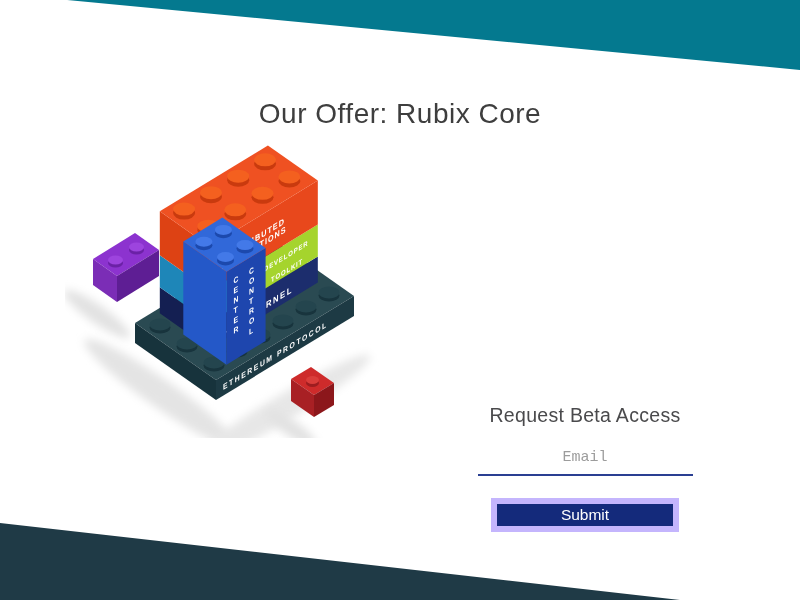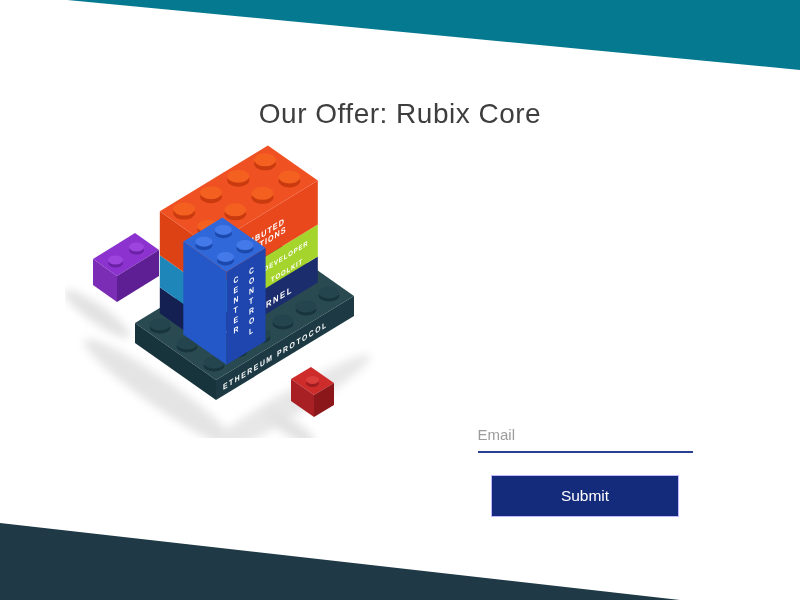--- a/index.html
+++ b/index.html
@@ -33,27 +33,27 @@
   .copy p + p{margin-top:34px;}
   .beta-form{
     position:absolute;left:430px;top:404px;width:310px;text-align:center;
   }
   .beta-form h2{
     margin:0;font-size:19.5px;font-weight:400;color:#4a4a4c;letter-spacing:.3px;
   }
   .email-input{
     margin-top:16px;width:215px;padding:6px 0 8px 0;
     border:none;border-bottom:2px solid #2a3f92;background:transparent;
-    text-align:left;font-size:15px;color:#555;outline:none;
-    font-family:Liberation Sans, sans-serif;
+    text-align:center;font-size:15px;color:#555;outline:none;
+    font-family:Liberation Mono, monospace;
   }
   .email-input::placeholder{color:#9c9c9c;opacity:1;}
   .submit-btn{
-    display:block;margin:22px auto 13px auto;width:188px;height:42px;
-    background:#142a7b;color:#ffffff;border:1px solid #c4b5fd;
+    display:block;margin:22px auto 13px auto;width:188px;height:34px;
+    background:#142a7b;color:#ffffff;border:6px solid #c4b5fd;
     font-size:15.5px;font-family:"Liberation Sans",sans-serif;cursor:pointer;
   }
 </style>
 </head>
 <body>
 
 <div class="band-top"></div>
 <div class="band-bottom"></div>
 
 <h1 class="page-title">Our Offer: Rubix Core</h1>
@@ -186,15 +186,16 @@
     <polygon points="249,279 269,267 269,245 249,257" fill="#8c171b"></polygon>
     <ellipse cx="247.5" cy="245" rx="6.5" ry="4" fill="#9e1d20"></ellipse>
       <ellipse cx="247.5" cy="242" rx="6.5" ry="4" fill="#da3d3a"></ellipse>
   </g>
 </svg>
 
 <div class="copy">
 </div>
 
 <div class="beta-form">
+  <h2>Request Beta Access</h2>
   <input class="email-input" type="email" placeholder="Email" style="">
   <button class="submit-btn">Submit</button>
 </div>
 
 </body></html>

